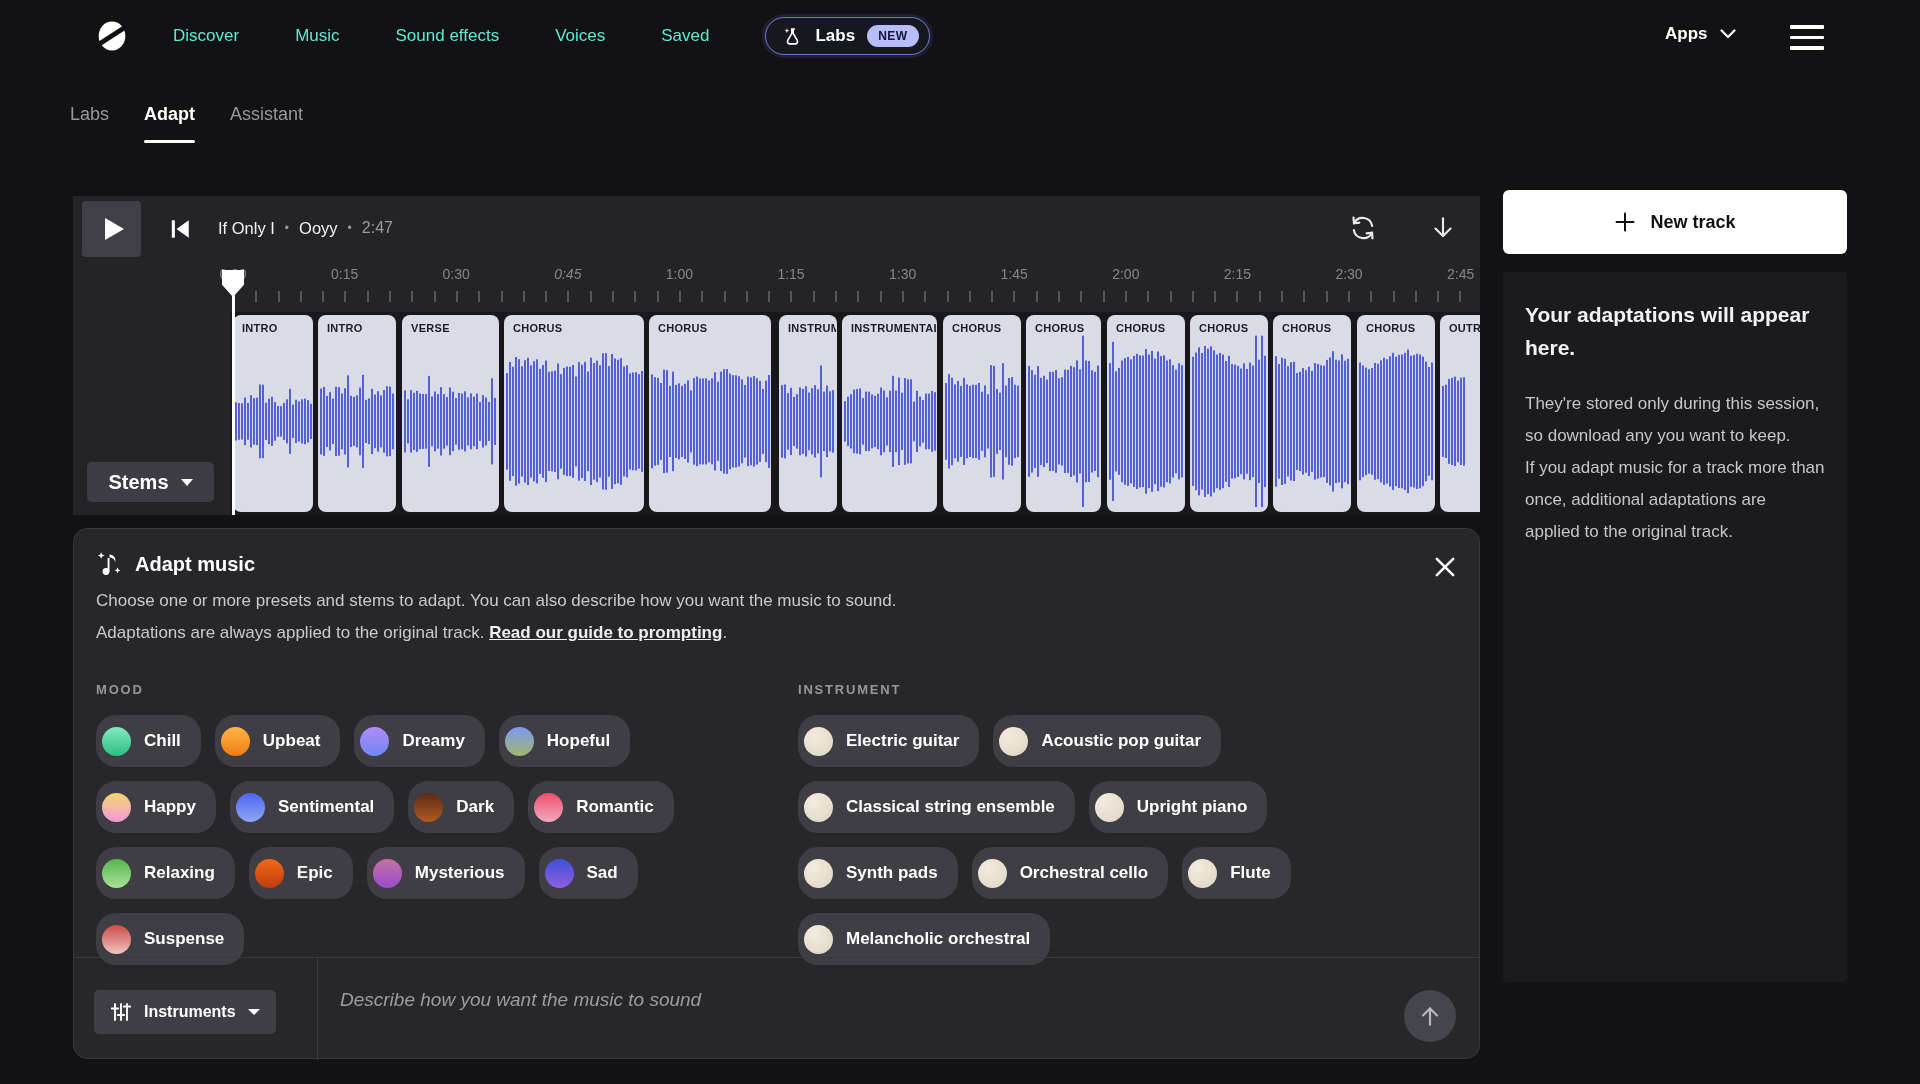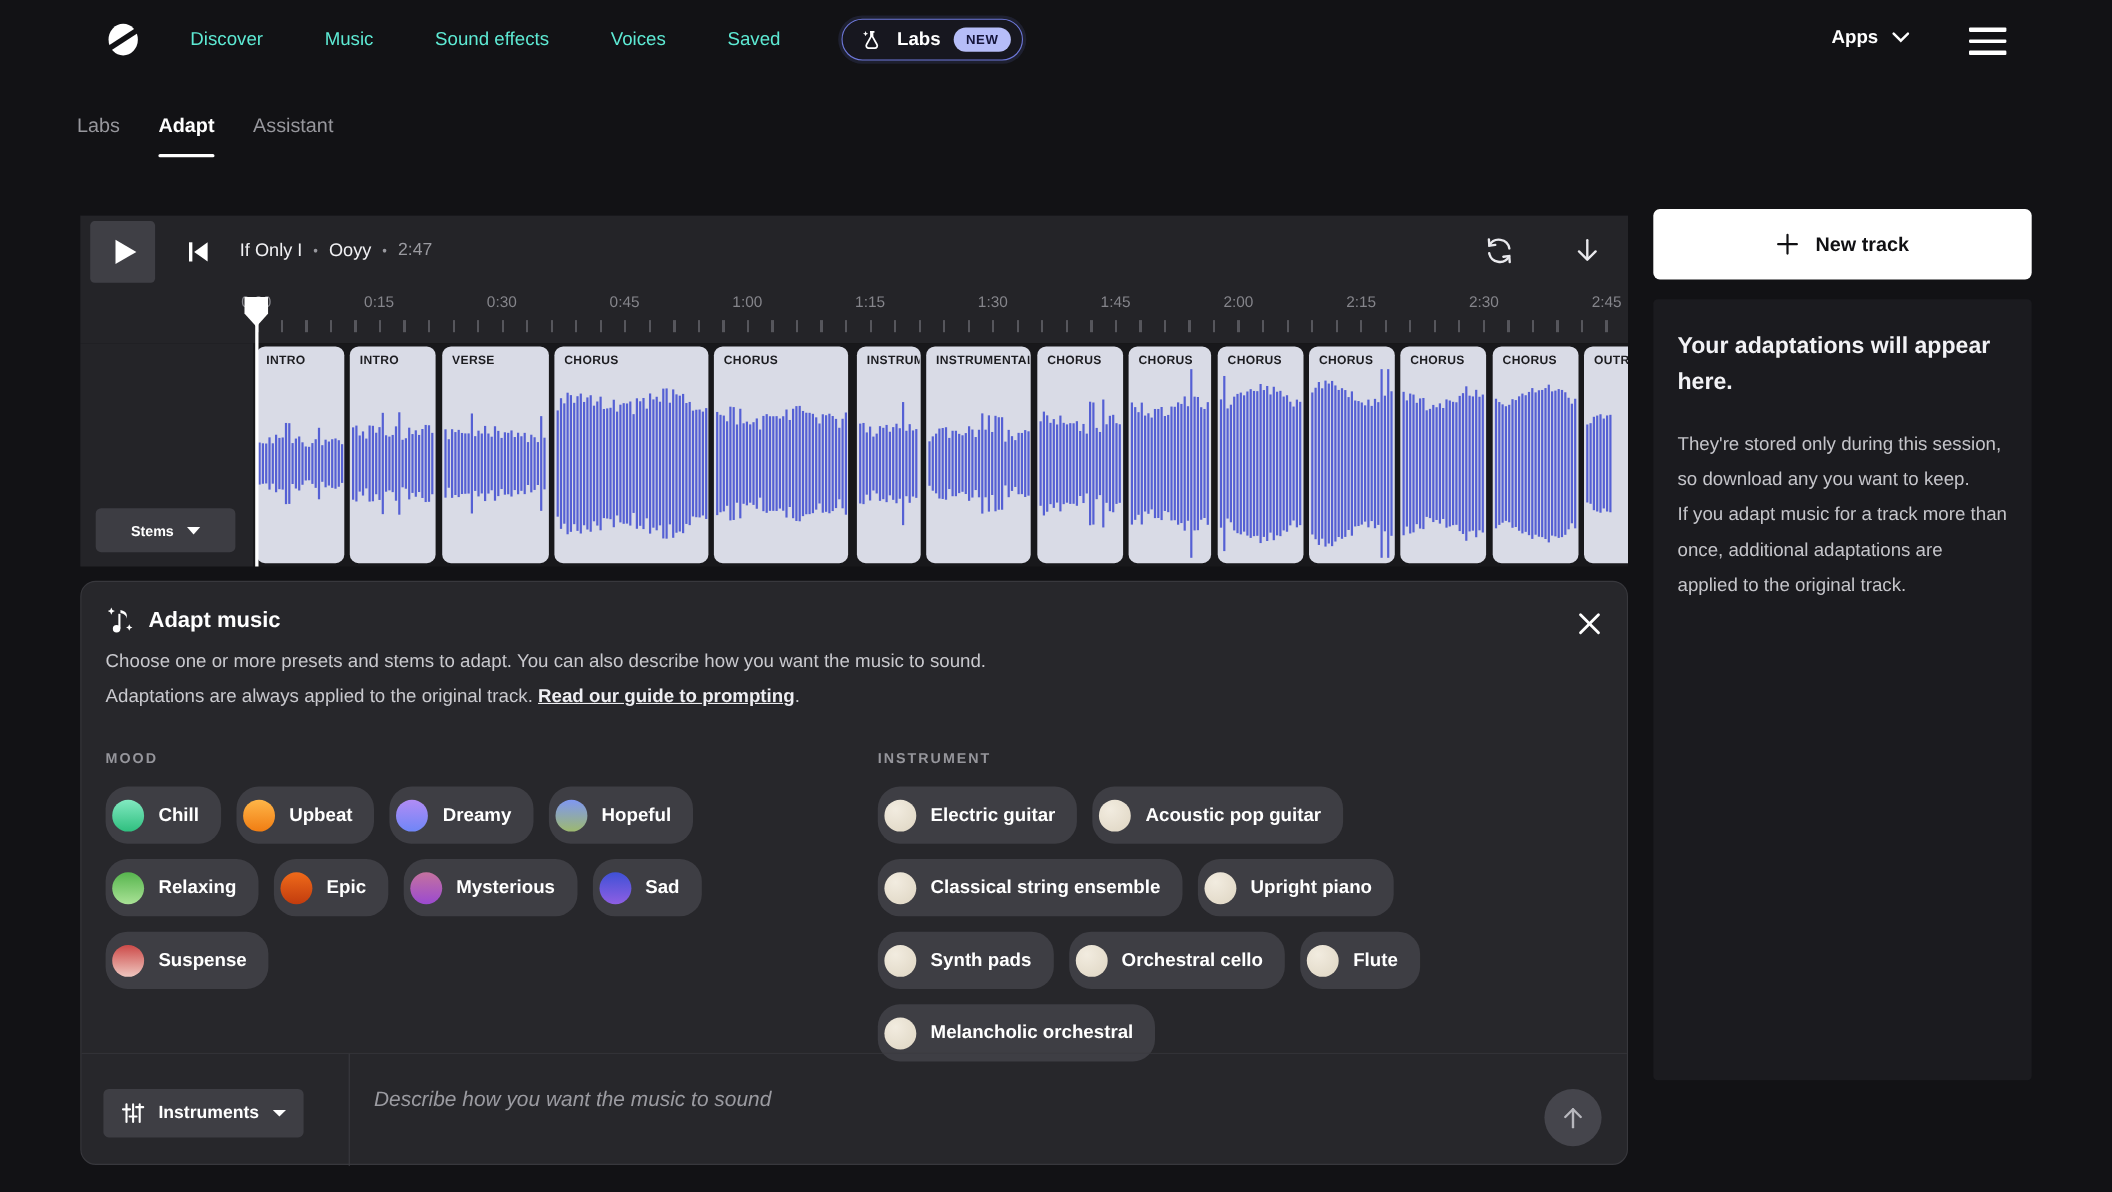--- a/index.html
+++ b/index.html
@@ -53,21 +53,21 @@
   .seg-card { position:absolute; top:3px; height:197px; background:#d9dbe6; border-radius:8px; overflow:hidden; cursor:pointer; }
   .seg-label { position:absolute; left:9px; top:7px; font-size:11px; font-weight:600; letter-spacing:.3px; color:#1c1c20; white-space:nowrap; overflow:hidden; max-width:calc(100% - 10px); }
   .seg-wave { position:absolute; left:0; top:0; width:100%; height:197px; }
 
   .playhead-line { position:absolute; left:158.5px; top:78px; width:3px; height:241px; background:#fff; z-index:5; }
   .playhead-handle { position:absolute; left:149px; top:74px; width:22px; height:27px; background:#fff; z-index:6; cursor:grab;
                      clip-path:polygon(0 0, 100% 0, 100% 55%, 50% 100%, 0 55%); }
 
   .stems-btn { position:absolute; left:14px; top:266px; width:127px; height:40px; background:#3d3d43; border-radius:5px;
                display:flex; align-items:center; justify-content:center; gap:12px; cursor:pointer; }
-  .stems-btn .lbl { color:#fff; font-weight:bold; font-size:13px; }
+  .stems-btn .lbl { color:#fff; font-weight:bold; font-size:20px; }
   .caret-down { width:0; height:0; border-left:6px solid transparent; border-right:6px solid transparent; border-top:7px solid #fff; }
 
   
   .adapt { position:absolute; left:73px; top:528px; width:1407px; height:531px; background:#27272b;
            border:1px solid #38383d; border-radius:14px; }
   .adapt-head { position:absolute; left:22px; top:22px; display:flex; align-items:center; gap:12px; }
   .adapt-title { color:#fff; font-size:20px; font-weight:bold; }
   .close-btn { position:absolute; left:1357px; top:24px; width:28px; height:28px; cursor:pointer; color:#fff; }
   .adapt-desc { position:absolute; left:22px; font-size:17px; color:#c9c9ce; }
   .d1 { top:62px; } .d2 { top:94px; }
@@ -647,21 +647,21 @@
       <svg width="28" height="28" viewBox="0 0 26 26" fill="none" stroke="currentColor" stroke-width="2" stroke-linecap="round" stroke-linejoin="round">
         <line x1="13" y1="4" x2="13" y2="20"></line>
           <polyline points="6,13.5 13,20.5 20,13.5"></polyline>
       </svg>
     </div>
 
     <div id="time-labels">
         <span class="time-label" style="left: 160px;">0:00</span>
         <span class="time-label" style="left: 271.6px;">0:15</span>
         <span class="time-label" style="left: 383.2px;">0:30</span>
-        <span class="time-label" style="left: 494.8px;">0:45</span>
+        <span class="time-label" style="left: 494.8px; font-style: italic;">0:45</span>
         <span class="time-label" style="left: 606.4px;">1:00</span>
         <span class="time-label" style="left: 718px;">1:15</span>
         <span class="time-label" style="left: 829.6px;">1:30</span>
         <span class="time-label" style="left: 941.2px;">1:45</span>
         <span class="time-label" style="left: 1052.8px;">2:00</span>
         <span class="time-label" style="left: 1164.4px;">2:15</span>
         <span class="time-label" style="left: 1276px;">2:30</span>
         <span class="time-label" style="left: 1387.6px;">2:45</span>
       </div>
     <div class="ticks"></div>
@@ -714,20 +714,38 @@
             <span class="chip-dot" style="background: linear-gradient(rgb(177, 140, 245), rgb(111, 134, 247));"></span>
             <span class="chip-label">Dreamy</span>
           </button>
           <button class="chip">
             <span class="chip-dot" style="background: linear-gradient(rgb(127, 151, 242), rgb(157, 185, 111));"></span>
             <span class="chip-label">Hopeful</span>
           </button>
         </div>
         <div class="chip-row">
           <button class="chip">
+            <span class="chip-dot" style="background: linear-gradient(rgb(247, 214, 110), rgb(239, 154, 222));"></span>
+            <span class="chip-label">Happy</span>
+          </button>
+          <button class="chip">
+            <span class="chip-dot" style="background: linear-gradient(rgb(77, 102, 240), rgb(143, 166, 242));"></span>
+            <span class="chip-label">Sentimental</span>
+          </button>
+          <button class="chip">
+            <span class="chip-dot" style="background: linear-gradient(rgb(92, 42, 22), rgb(178, 90, 34));"></span>
+            <span class="chip-label">Dark</span>
+          </button>
+          <button class="chip">
+            <span class="chip-dot" style="background: linear-gradient(rgb(237, 79, 110), rgb(242, 169, 187));"></span>
+            <span class="chip-label">Romantic</span>
+          </button>
+        </div>
+        <div class="chip-row">
+          <button class="chip">
             <span class="chip-dot" style="background: linear-gradient(rgb(87, 181, 78), rgb(169, 226, 150));"></span>
             <span class="chip-label">Relaxing</span>
           </button>
           <button class="chip">
             <span class="chip-dot" style="background: linear-gradient(rgb(239, 106, 26), rgb(194, 60, 14));"></span>
             <span class="chip-label">Epic</span>
           </button>
           <button class="chip">
             <span class="chip-dot" style="background: linear-gradient(rgb(196, 114, 159), rgb(155, 74, 208));"></span>
             <span class="chip-label">Mysterious</span>

